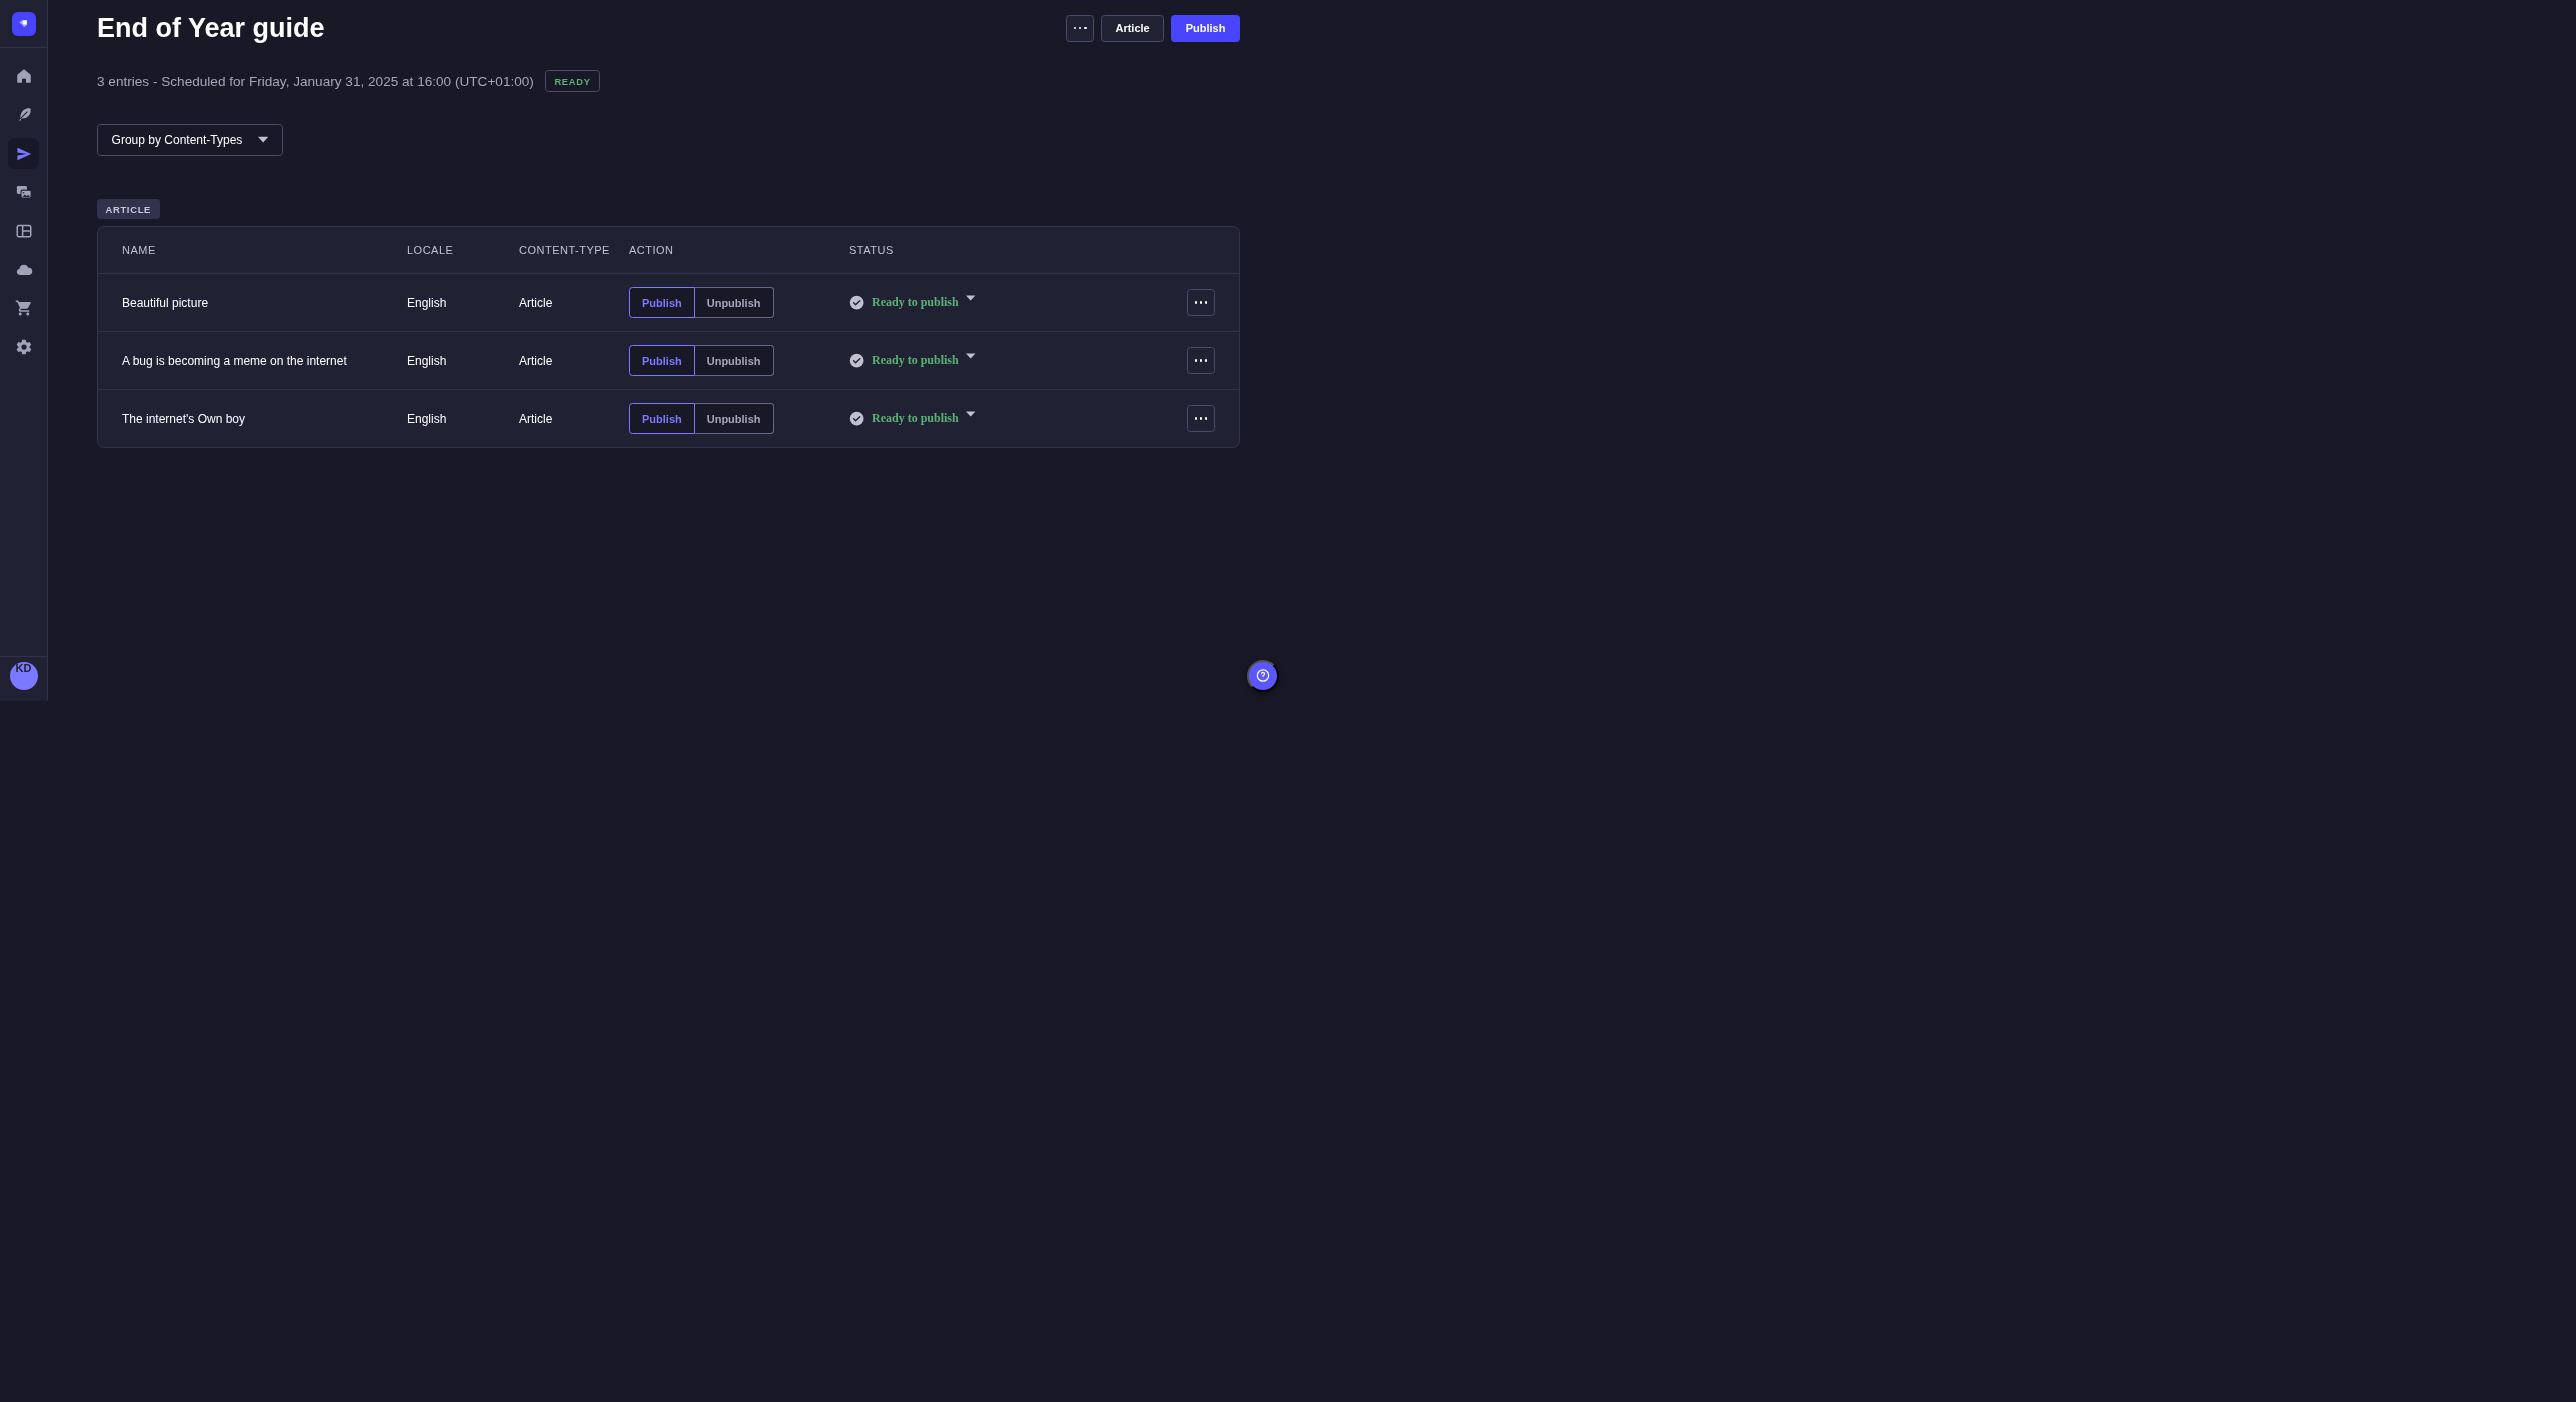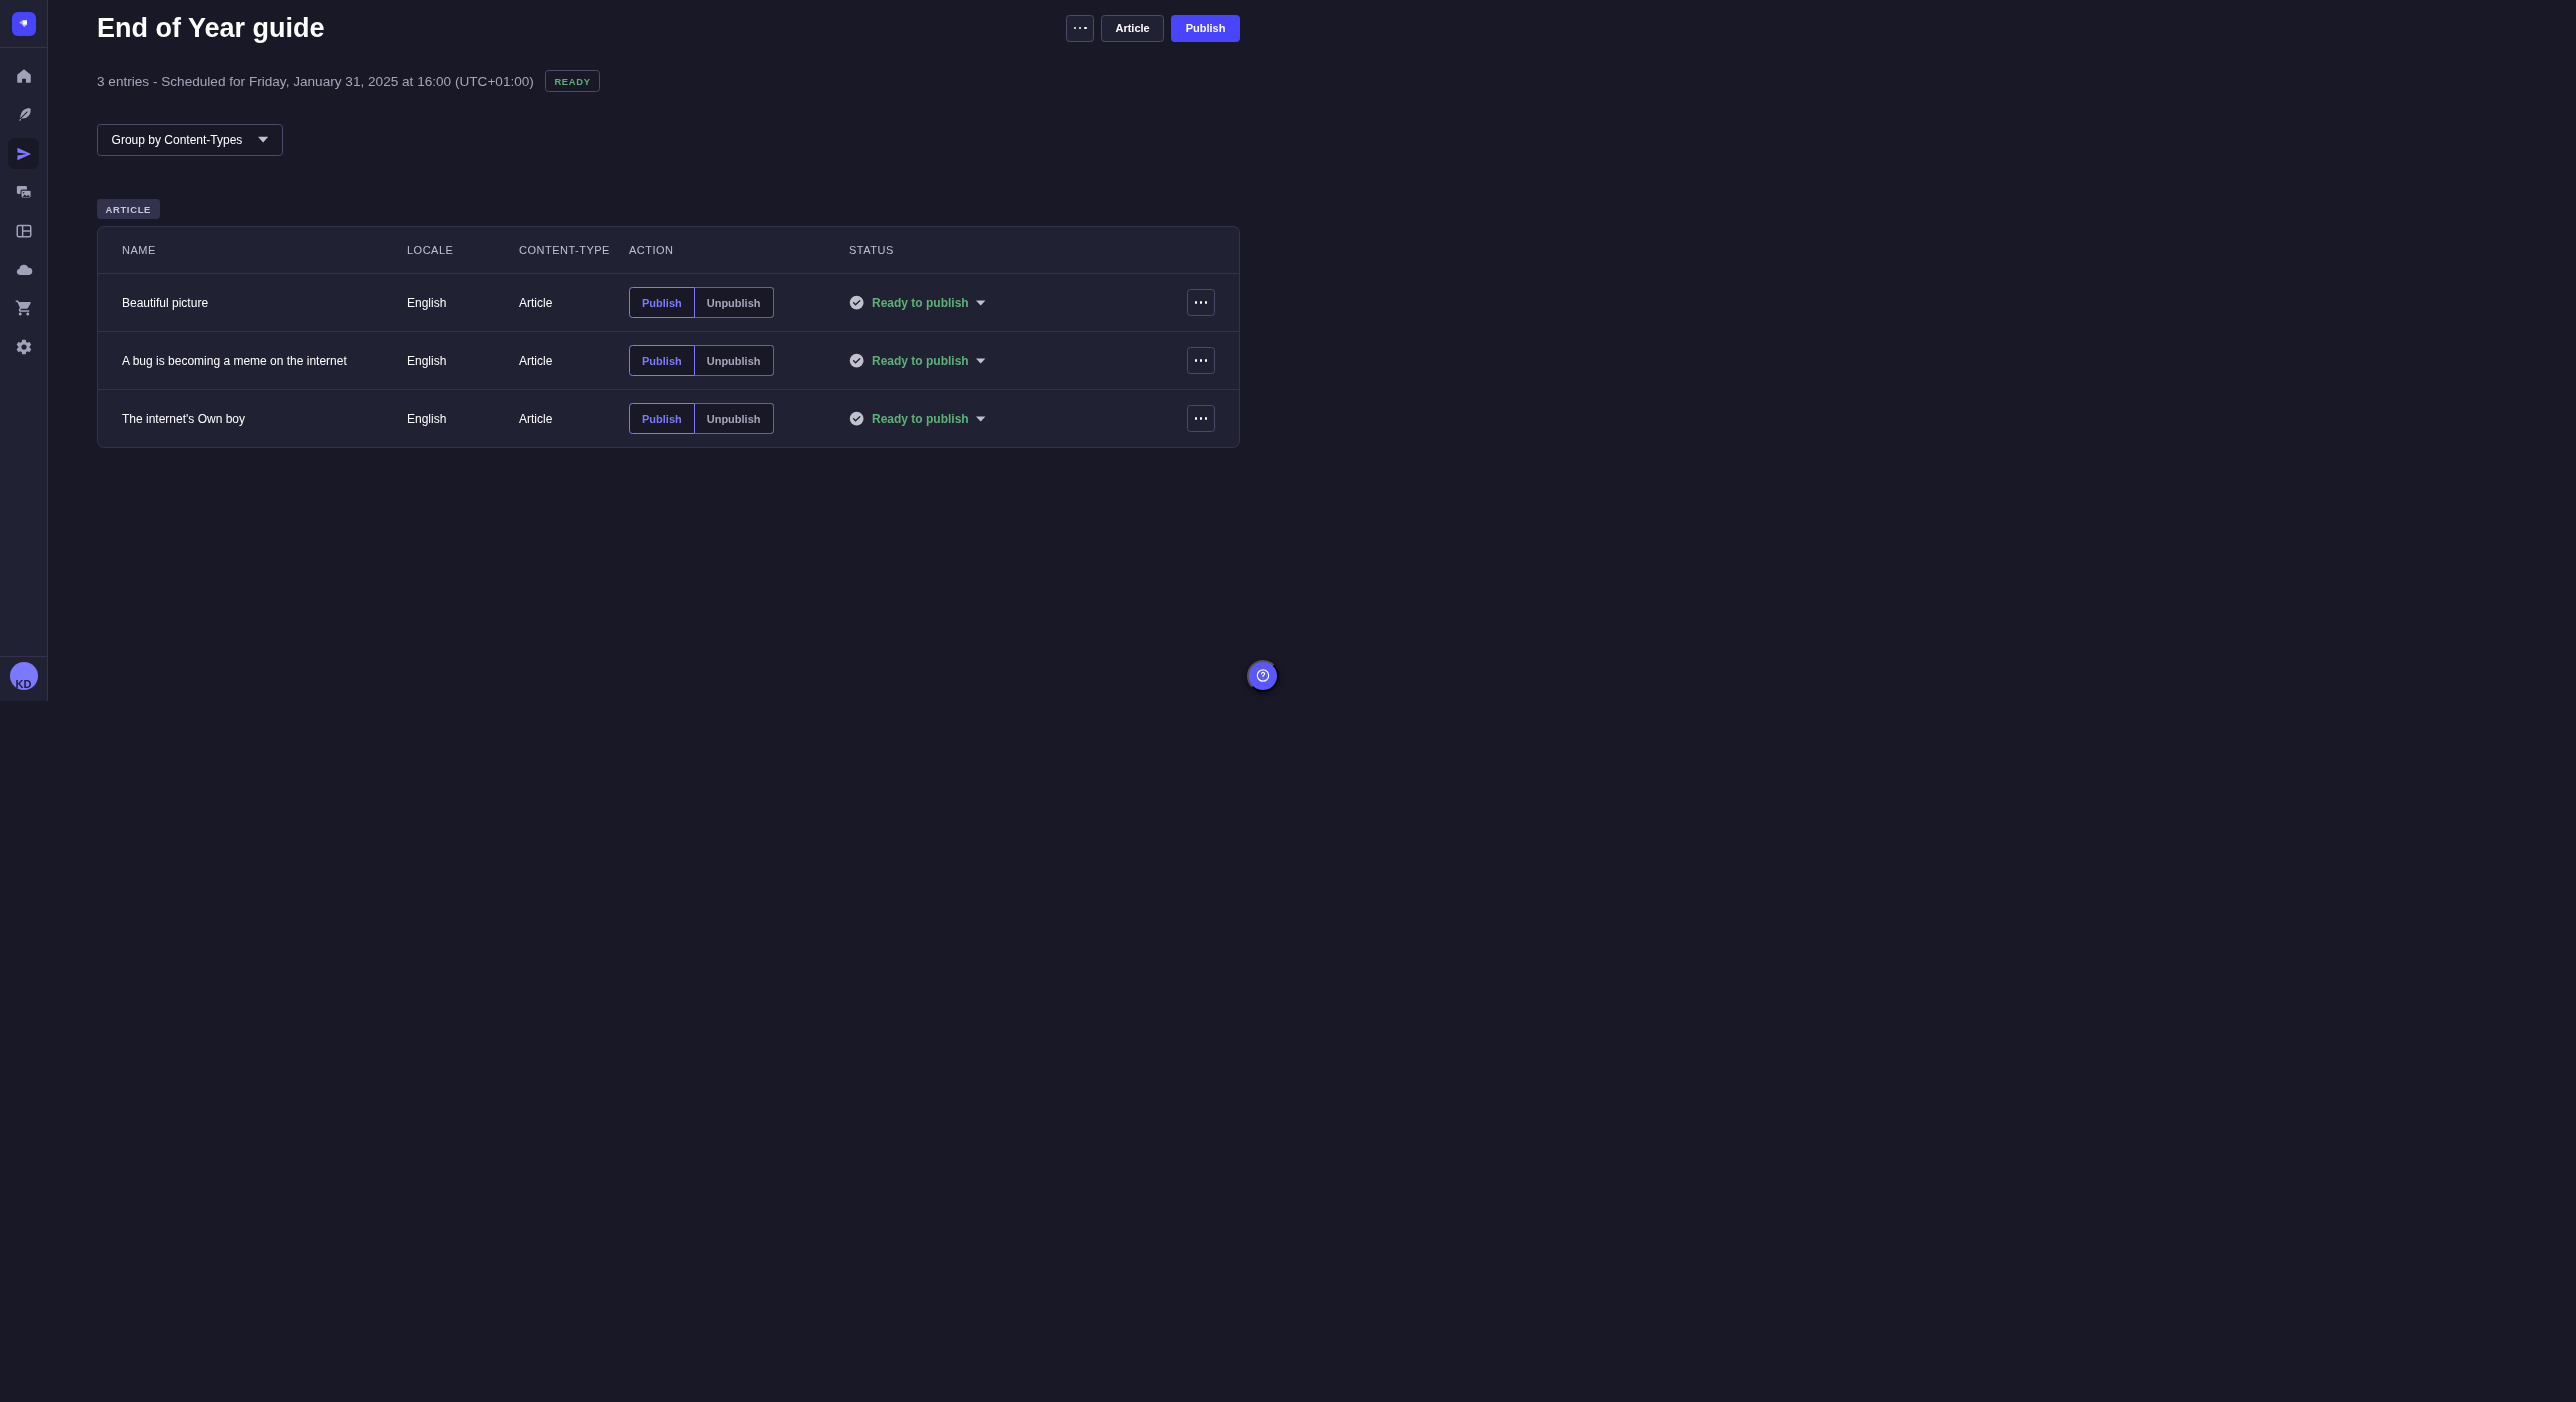--- a/index.html
+++ b/index.html
@@ -11,21 +11,21 @@
   .logo{width:24px;height:24px;border-radius:6px;background:#4945ff;margin-top:12px;
     display:flex;align-items:center;justify-content:center;flex:none;}
   .side-sep{width:47px;height:0.9px;background:#32324d;margin-top:11px;flex:none;}
   .nav{display:flex;flex-direction:column;align-items:center;padding-top:12.8px;gap:7.7px;}
   .nav-item{width:31px;height:31px;border-radius:6.8px;display:flex;align-items:center;justify-content:center;cursor:pointer;}
   .nav-item svg{width:18px;height:18px;fill:#a1a1b8;}
   .nav-item.active{background:#181826;}
   .nav-item.active svg{fill:#7b79ff;}
   .sidebar-bottom{margin-top:auto;width:100%;display:flex;flex-direction:column;align-items:center;}
   .avatar{width:28px;height:28px;border-radius:50%;background:#7b79ff;color:#212134;font-weight:700;
-    font-size:11px;display:flex;align-items:flex-end;justify-content:center;margin:5.1px 0 11px;cursor:pointer;}
+    font-size:11px;display:flex;align-items:flex-start;justify-content:center;margin:5.1px 0 11px;cursor:pointer;}
 
   
   .content{position:absolute;left:49px;top:0;right:0;bottom:0;padding:0 48px;box-sizing:border-box;}
   .back-row{margin-top:22px;}
   .back{display:inline-flex;align-items:center;gap:6.8px;color:#7b79ff;font-size:12px;font-weight:600;
     text-decoration:none;cursor:pointer;}
   .title-row{display:flex;justify-content:space-between;align-items:center;margin-top:11px;}
   .page-title{margin:0;font-size:27px;line-height:34px;font-weight:700;color:#ffffff;}
   .header-actions{display:flex;align-items:center;gap:6.8px;}
   .icon-btn{width:28px;height:27px;border:0.9px solid #4a4a6a;border-radius:3.4px;background:#212134;
@@ -54,21 +54,21 @@
   .thead{height:46px;}
   .th{font-size:11px;font-weight:400;letter-spacing:0.5px;color:#c0c0cf;}
   .tr{height:57px;border-top:0.9px solid #32324d;font-size:12px;color:#ffffff;}
   .seg{display:flex;}
   .seg-publish{height:31px;padding:0 12px;background:#181826;border:0.9px solid #7b79ff;color:#7b79ff;
     font-weight:700;font-size:11px;border-radius:3.4px 0 0 3.4px;display:flex;align-items:center;cursor:pointer;
     position:relative;z-index:1;box-sizing:border-box;}
   .seg-unpublish{height:31px;padding:0 12px;background:#181826;border:0.9px solid #66668a;border-left:none;
     color:#a5a5ba;font-weight:600;font-size:11px;border-radius:0 3.4px 3.4px 0;display:flex;align-items:center;
     cursor:pointer;box-sizing:border-box;}
-  .status{display:flex;align-items:center;gap:7.7px;color:#5cb176;font-weight:700;font-size:12px;cursor:pointer;}
+  .status{display:flex;align-items:flex-start;gap:7.7px;color:#5cb176;font-weight:700;font-size:12px;cursor:pointer;font-family:Liberation Serif, serif;}
   .row-more{justify-self:end;background:transparent;}
 
   .help-fab{position:absolute;right:9.4px;bottom:9.4px;width:32px;height:32px;border-radius:50%;background:#5b57ff;
     display:flex;align-items:center;justify-content:center;cursor:pointer;box-shadow:0 1.7px 6.8px rgba(0,0,0,.4);}
 </style>
 </head>
 <body>
 
 <div class="app">
 

